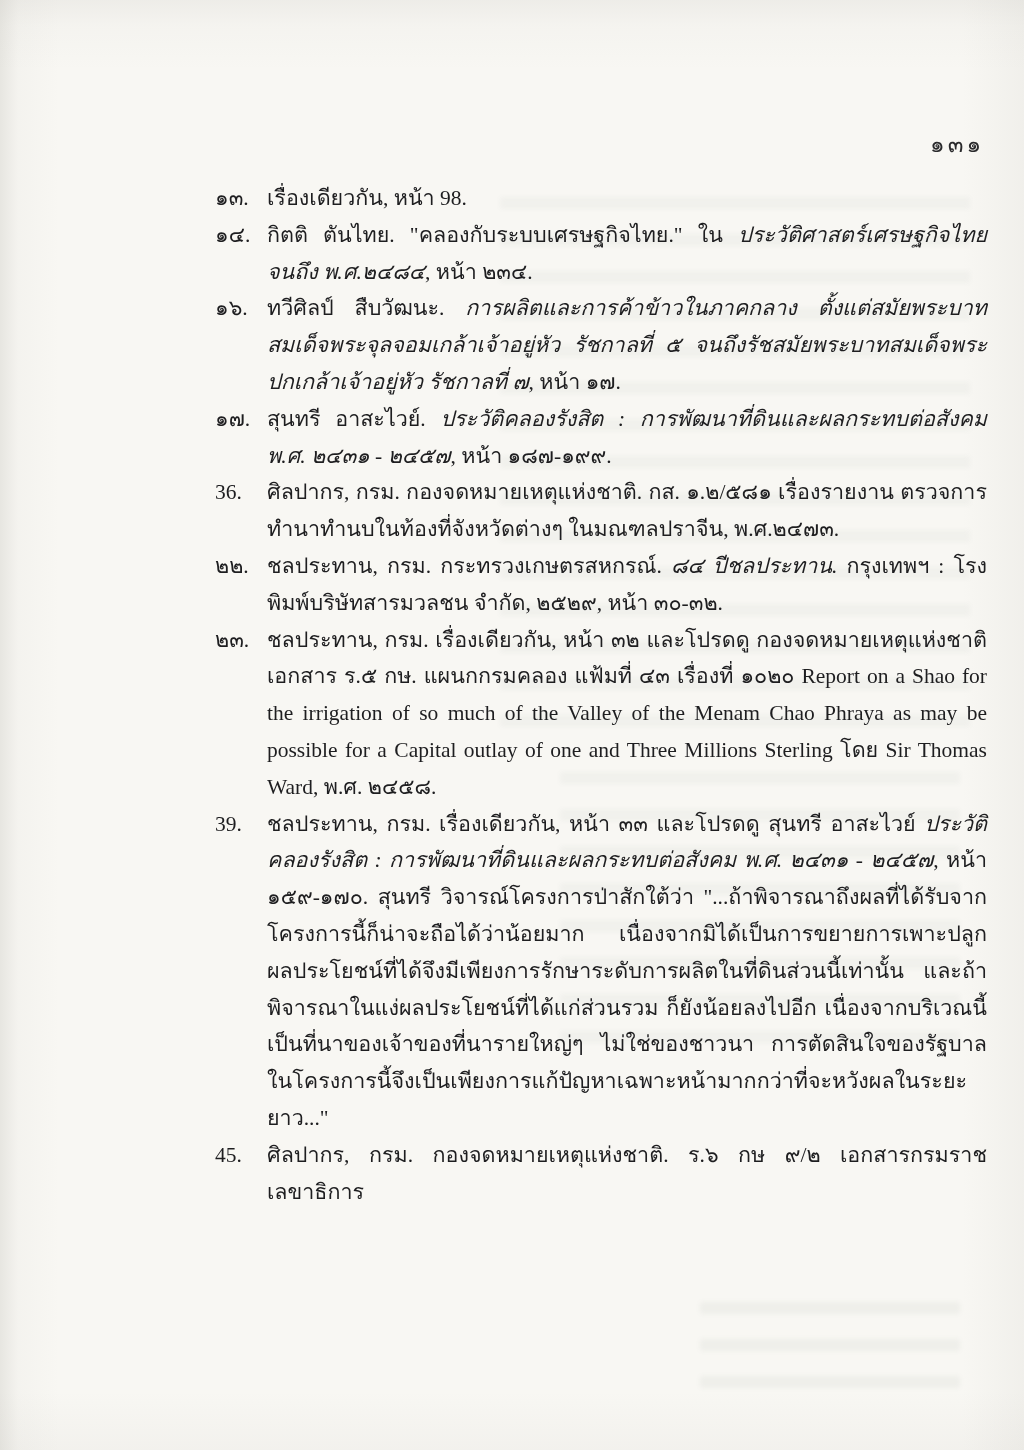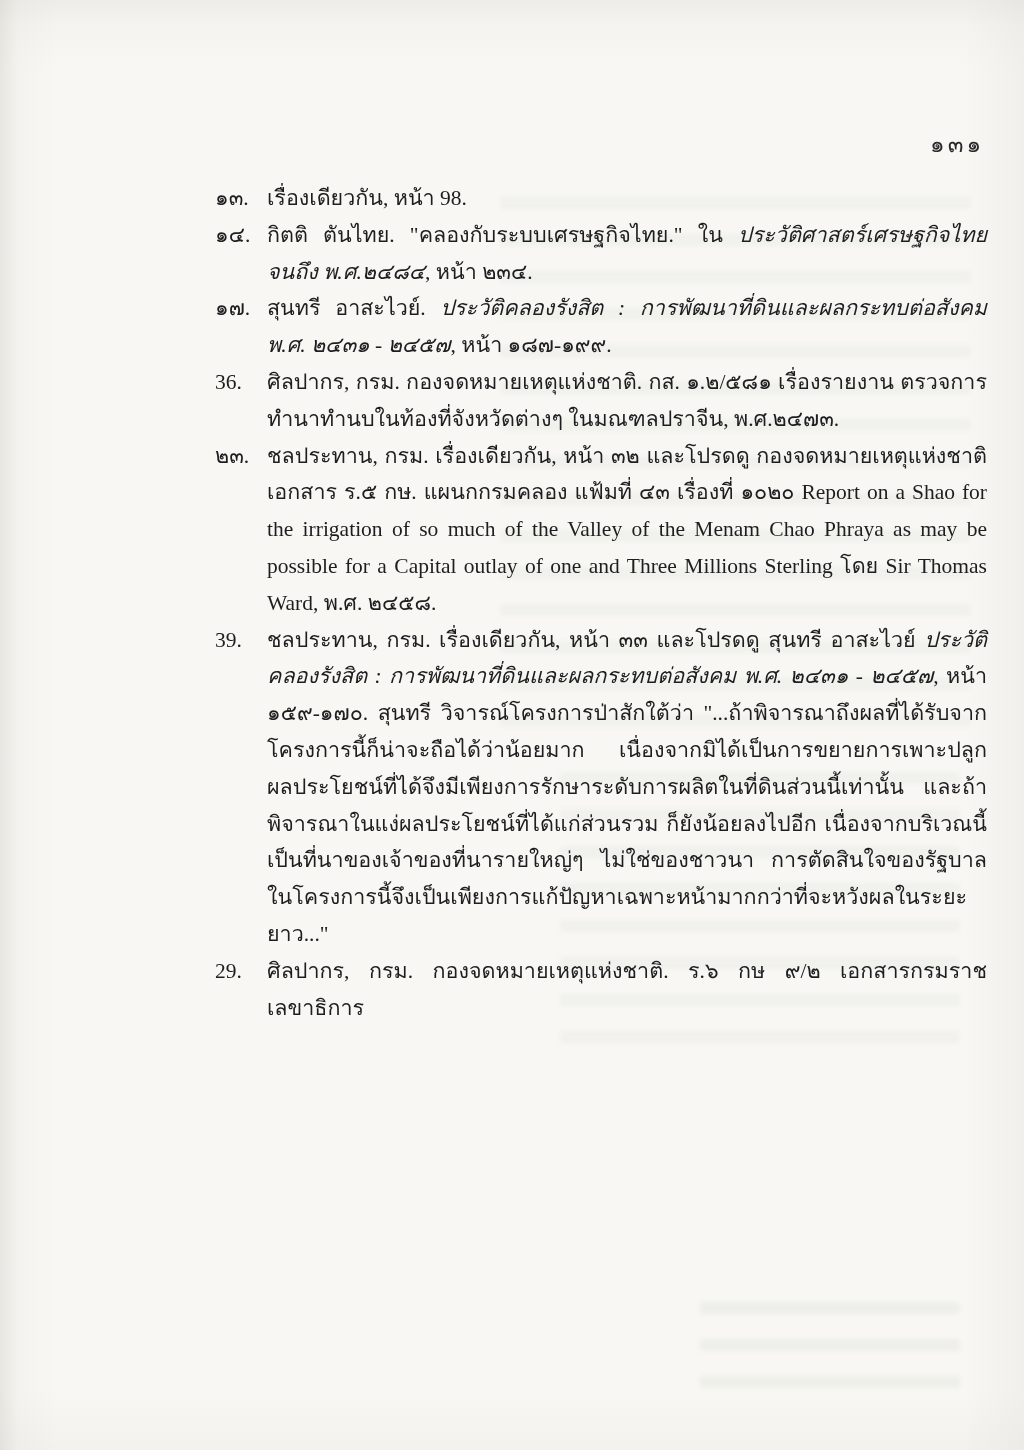--- a/index.html
+++ b/index.html
@@ -85,33 +85,41 @@
   <div class="refs" id="refs">
       <div class="ref">
         <span class="ref-no">๑๓.</span>
         <span class="ref-text"><span>เรื่องเดียวกัน, หน้า 98.</span></span>
       </div>
       <div class="ref">
         <span class="ref-no">๑๔.</span>
         <span class="ref-text"><span>กิตติ ตันไทย. "คลองกับระบบเศรษฐกิจไทย." ใน </span><span class="it">ประวัติศาสตร์เศรษฐกิจไทย จนถึง พ.ศ.๒๔๘๔</span><span>, หน้า ๒๓๔.</span></span>
       </div>
       <div class="ref">
+        <span class="ref-no">๑๖.</span>
+        <span class="ref-text"><span>ทวีศิลป์ สืบวัฒนะ. </span><span class="it">การผลิตและการค้าข้าวในภาคกลาง ตั้งแต่สมัยพระบาทสมเด็จพระจุลจอมเกล้าเจ้าอยู่หัว รัชกาลที่ ๕ จนถึงรัชสมัยพระบาทสมเด็จพระปกเกล้าเจ้าอยู่หัว รัชกาลที่ ๗</span><span>, หน้า ๑๗.</span></span>
+      </div>
+      <div class="ref">
         <span class="ref-no">๑๗.</span>
         <span class="ref-text"><span>สุนทรี อาสะไวย์. </span><span class="it">ประวัติคลองรังสิต : การพัฒนาที่ดินและผลกระทบต่อสังคม พ.ศ. ๒๔๓๑ - ๒๔๕๗</span><span>, หน้า ๑๘๗-๑๙๙.</span></span>
       </div>
       <div class="ref">
         <span class="ref-no">36.</span>
         <span class="ref-text"><span>ศิลปากร, กรม. กองจดหมายเหตุแห่งชาติ. กส. ๑.๒/๕๘๑ เรื่องรายงาน ตรวจการทำนาทำนบในท้องที่จังหวัดต่างๆ ในมณฑลปราจีน, พ.ศ.๒๔๗๓.</span></span>
+      </div>
+      <div class="ref">
+        <span class="ref-no">๒๒.</span>
+        <span class="ref-text"><span>ชลประทาน, กรม. กระทรวงเกษตรสหกรณ์. </span><span class="it">๘๔ ปีชลประทาน.</span><span> กรุงเทพฯ : โรงพิมพ์บริษัทสารมวลชน จำกัด, ๒๕๒๙, หน้า ๓๐-๓๒.</span></span>
       </div>
       <div class="ref">
         <span class="ref-no">๒๓.</span>
         <span class="ref-text"><span>ชลประทาน, กรม. เรื่องเดียวกัน, หน้า ๓๒ และโปรดดู กองจดหมายเหตุแห่งชาติ เอกสาร ร.๕ กษ. แผนกกรมคลอง แฟ้มที่ ๔๓ เรื่องที่ ๑๐๒๐ Report on a Shao for the irrigation of so much  of the Valley of the Menam Chao Phraya as may be possible for a Capital outlay of one and Three Millions Sterling โดย  Sir Thomas Ward, พ.ศ. ๒๔๕๘.</span></span>
       </div>
       <div class="ref">
         <span class="ref-no">39.</span>
         <span class="ref-text"><span>ชลประทาน, กรม. เรื่องเดียวกัน, หน้า ๓๓ และโปรดดู สุนทรี อาสะไวย์ </span><span class="it">ประวัติคลองรังสิต : การพัฒนาที่ดินและผลกระทบต่อสังคม พ.ศ. ๒๔๓๑ - ๒๔๕๗</span><span>, หน้า ๑๕๙-๑๗๐. สุนทรี วิจารณ์โครงการป่าสักใต้ว่า "...ถ้าพิจารณาถึงผลที่ได้รับจากโครงการนี้ก็น่าจะถือได้ว่าน้อยมาก เนื่องจากมิได้เป็นการขยายการเพาะปลูก ผลประโยชน์ที่ได้จึงมีเพียงการรักษาระดับการผลิตในที่ดินส่วนนี้เท่านั้น และถ้าพิจารณาในแง่ผลประโยชน์ที่ได้แก่ส่วนรวม ก็ยังน้อยลงไปอีก เนื่องจากบริเวณนี้เป็นที่นาของเจ้าของที่นารายใหญ่ๆ ไม่ใช่ของชาวนา การตัดสินใจของรัฐบาลในโครงการนี้จึงเป็นเพียงการแก้ปัญหาเฉพาะหน้ามากกว่าที่จะหวังผลในระยะยาว..."</span></span>
       </div>
       <div class="ref">
-        <span class="ref-no">29.</span>
+        <span class="ref-no">45.</span>
         <span class="ref-text"><span>ศิลปากร, กรม. กองจดหมายเหตุแห่งชาติ. ร.๖ กษ ๙/๒ เอกสารกรมราชเลขาธิการ</span></span>
       </div>
     </div>
 </div>
 
 </body></html>

